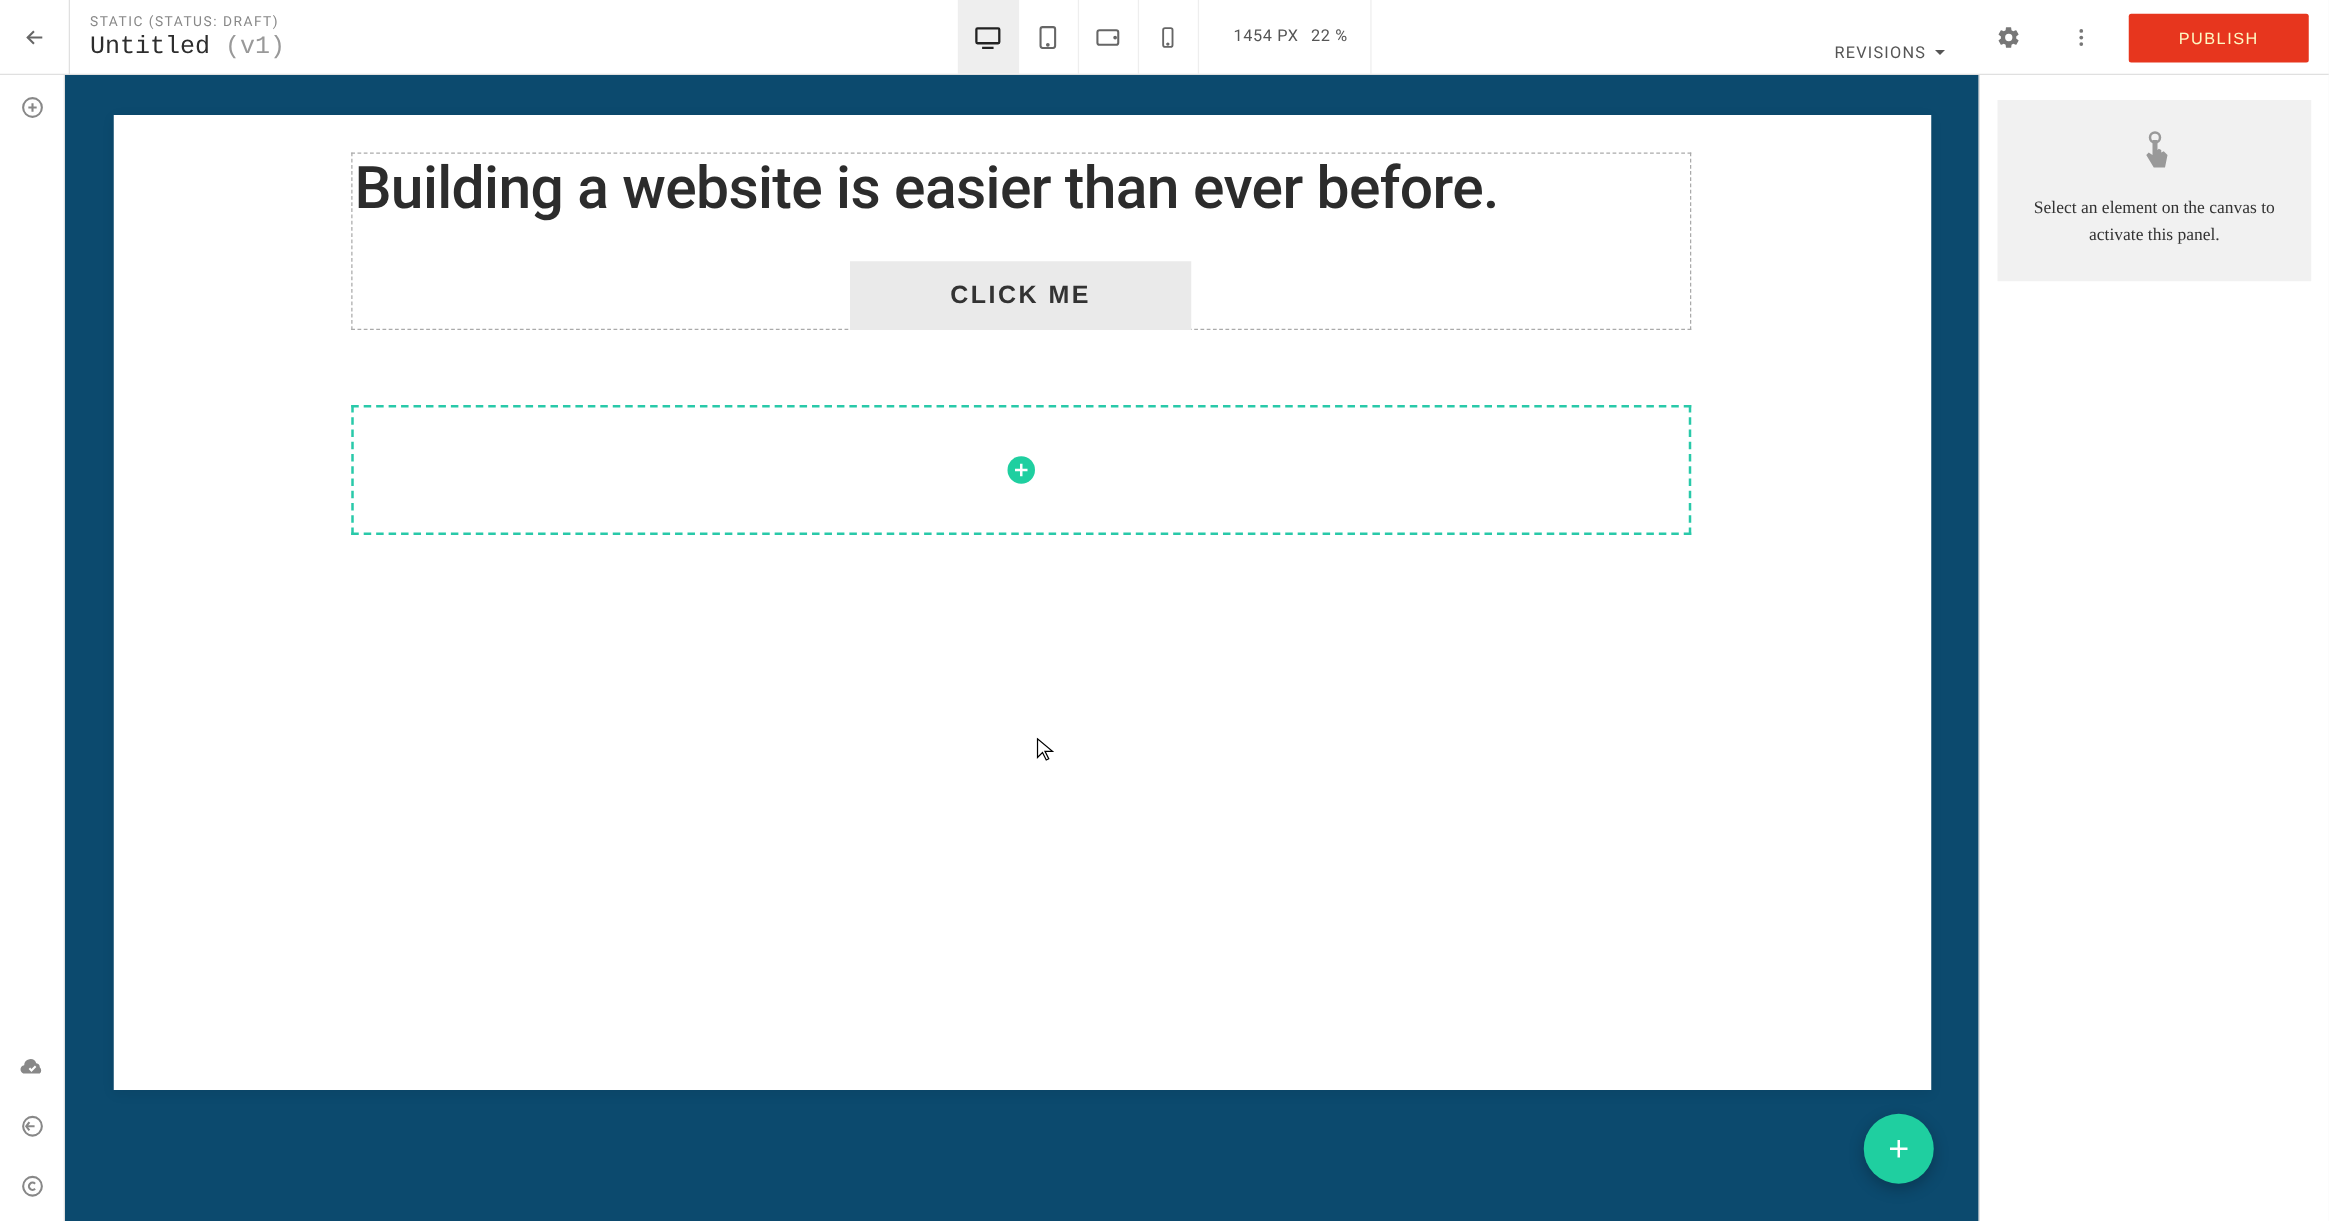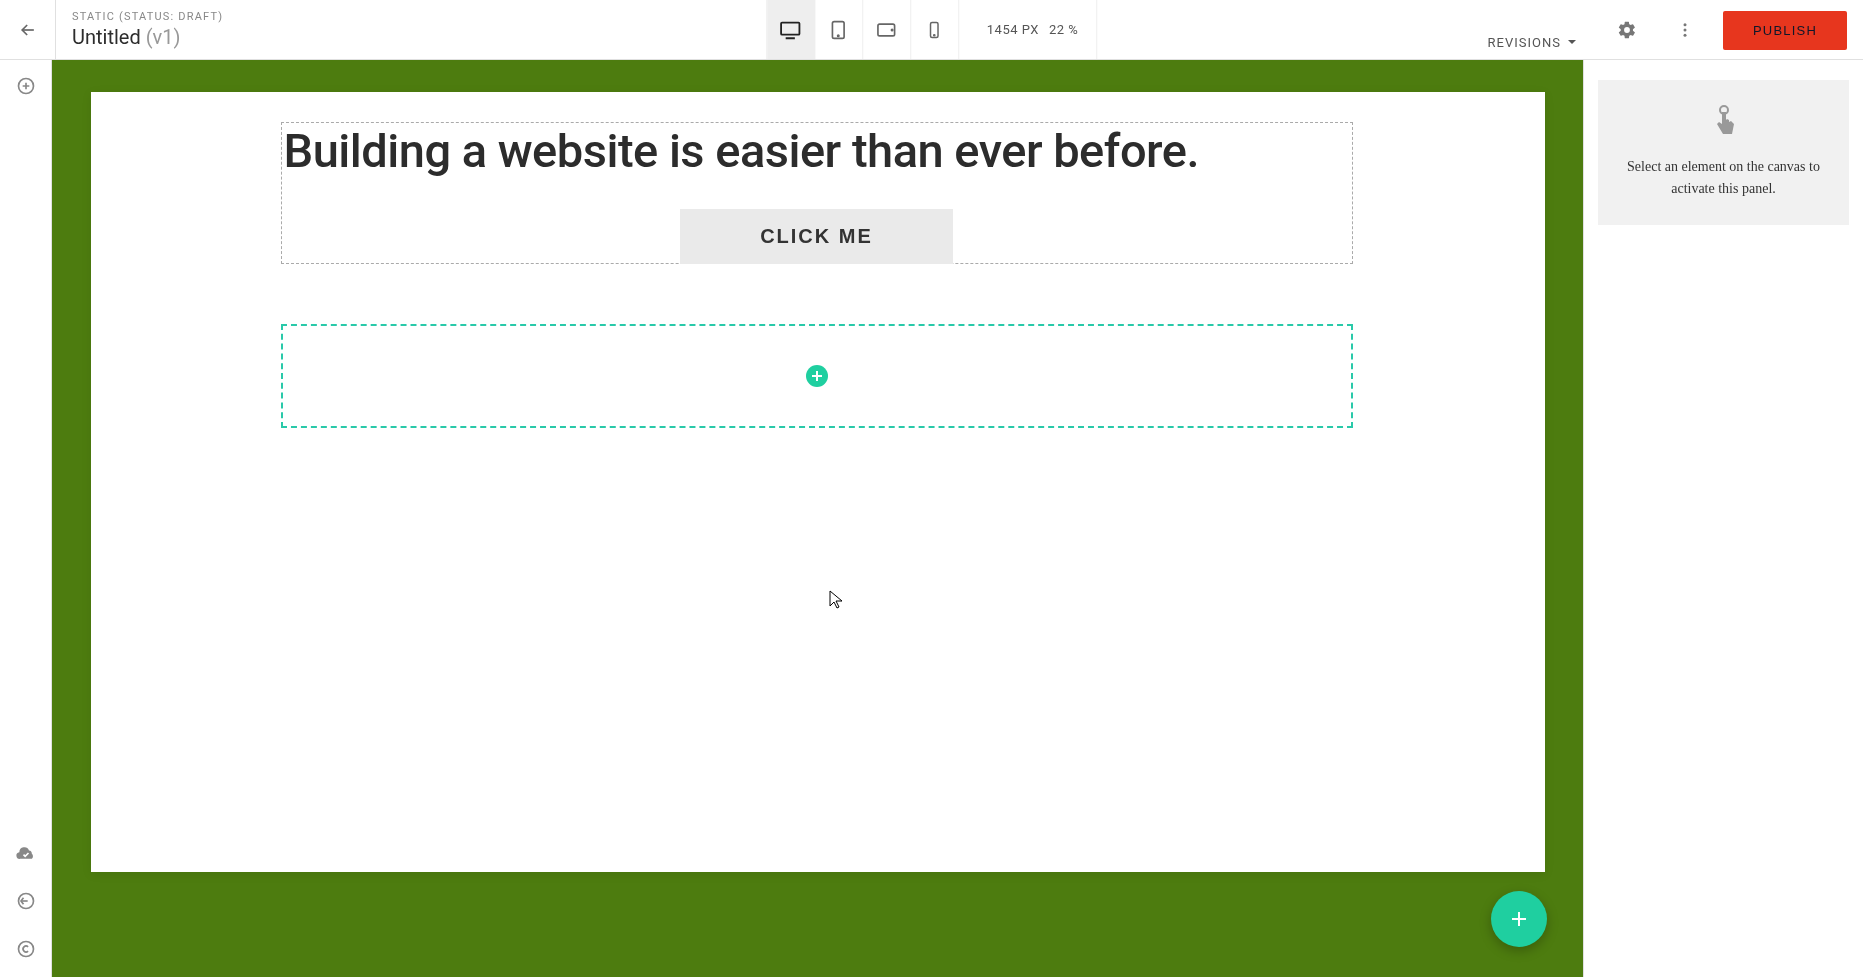--- a/index.html
+++ b/index.html
@@ -35,20 +35,21 @@
   }
   .title-status {
     font-size: 11px;
     letter-spacing: 1.2px;
     color: #888;
     margin-bottom: 2px;
   }
   .title-main {
     font-size: 20px;
     color: #2d2d2d;
+    font-family: Liberation Mono, monospace;
   }
   .title-version {
     color: #999;
   }
 
   .device-group {
     position: absolute;
     left: 50%;
     transform: translateX(-50%);
     height: 59px;
@@ -94,25 +95,25 @@
     cursor: pointer;
   }
   .icon-btn {
     width: 40px; height: 40px;
     display: flex; align-items: center; justify-content: center;
     color: #777;
     cursor: pointer;
   }
   .publish-btn {
     background: #e7361e;
-    color: #0f172a;
+    color: #fef9c3;
     font-size: 13px;
     font-weight: 500;
     letter-spacing: 1.2px;
-    padding: 12px 30px;
+    padding: 12px 40px;
     border: none;
     border-radius: 2px;
     cursor: pointer;
   }
 
   
   .left-rail {
     position: absolute;
     top: 60px; bottom: 0; left: 0;
     width: 52px;
@@ -137,21 +138,21 @@
     width: 28px; height: 28px;
     display: flex; align-items: center; justify-content: center;
     color: #888;
     cursor: pointer;
   }
 
   
   .canvas-area {
     position: absolute;
     top: 60px; left: 52px; right: 280px; bottom: 0;
-    background: #4d7c0f;
+    background: #0c4a6e;
     overflow: hidden;
   }
   .page {
     position: absolute;
     top: 32px;
     left: 50%;
     transform: translateX(-50%);
     width: 1454px;
     height: 780px;
     background: #fff;

